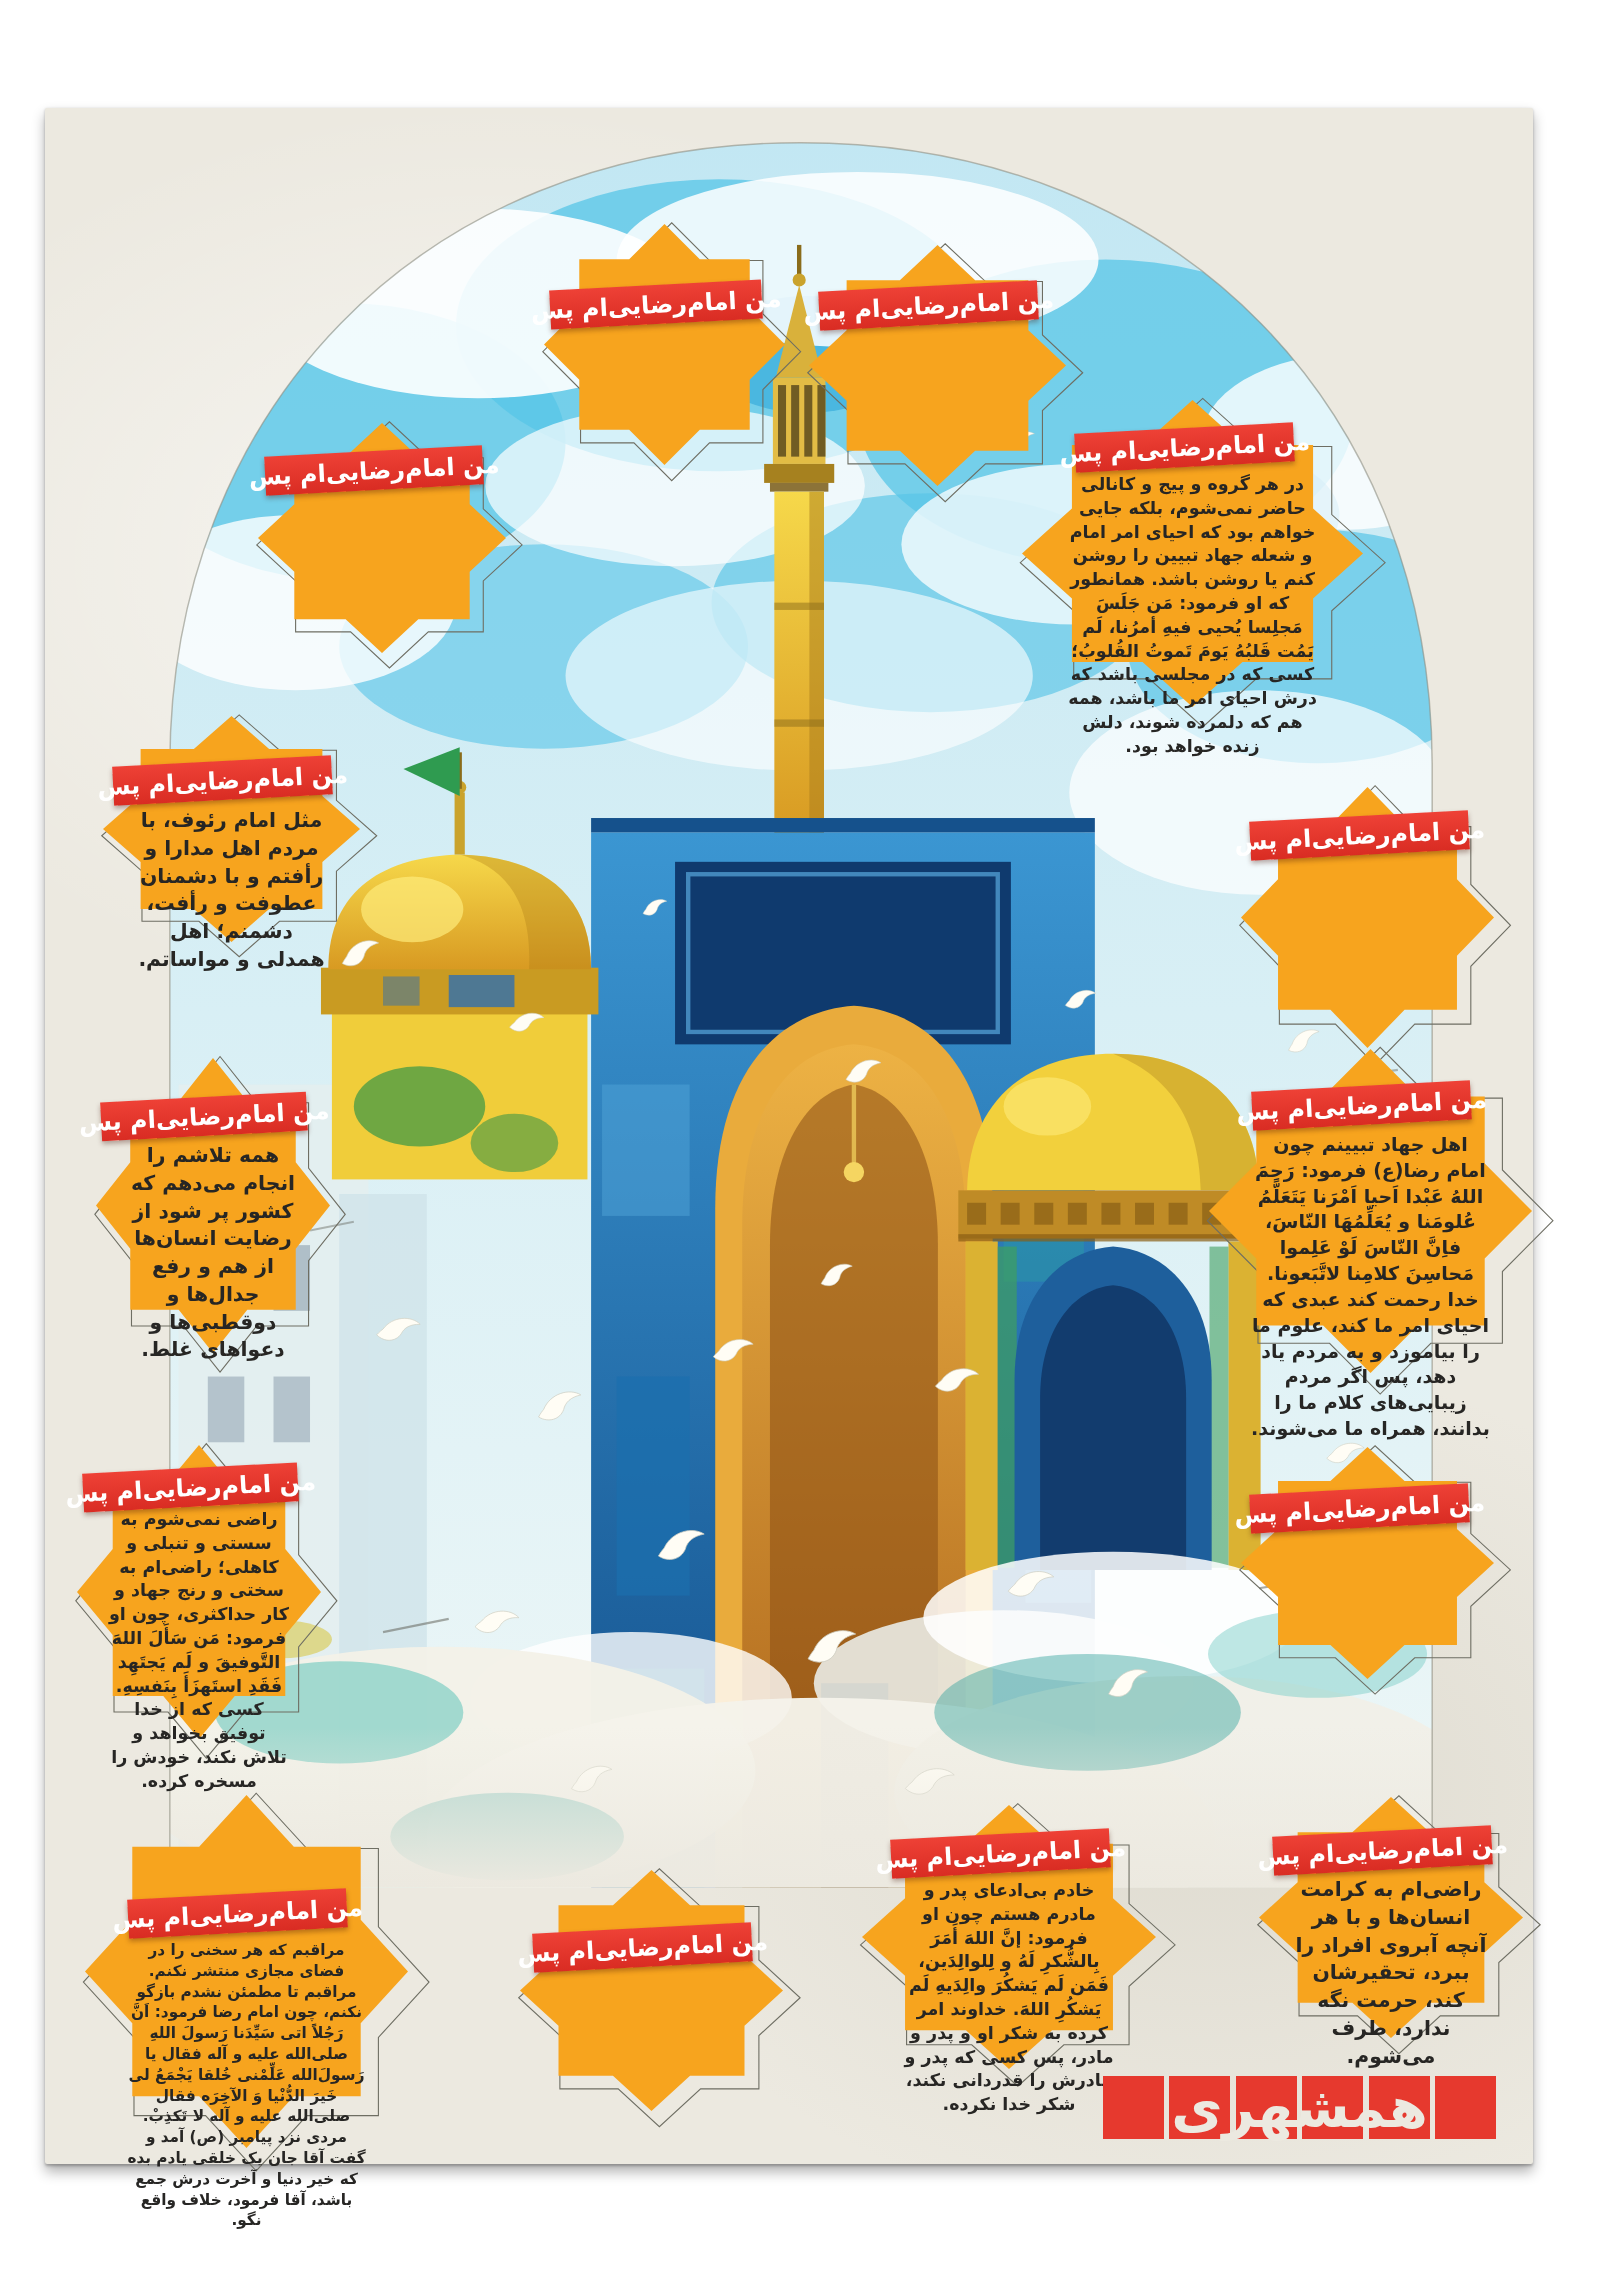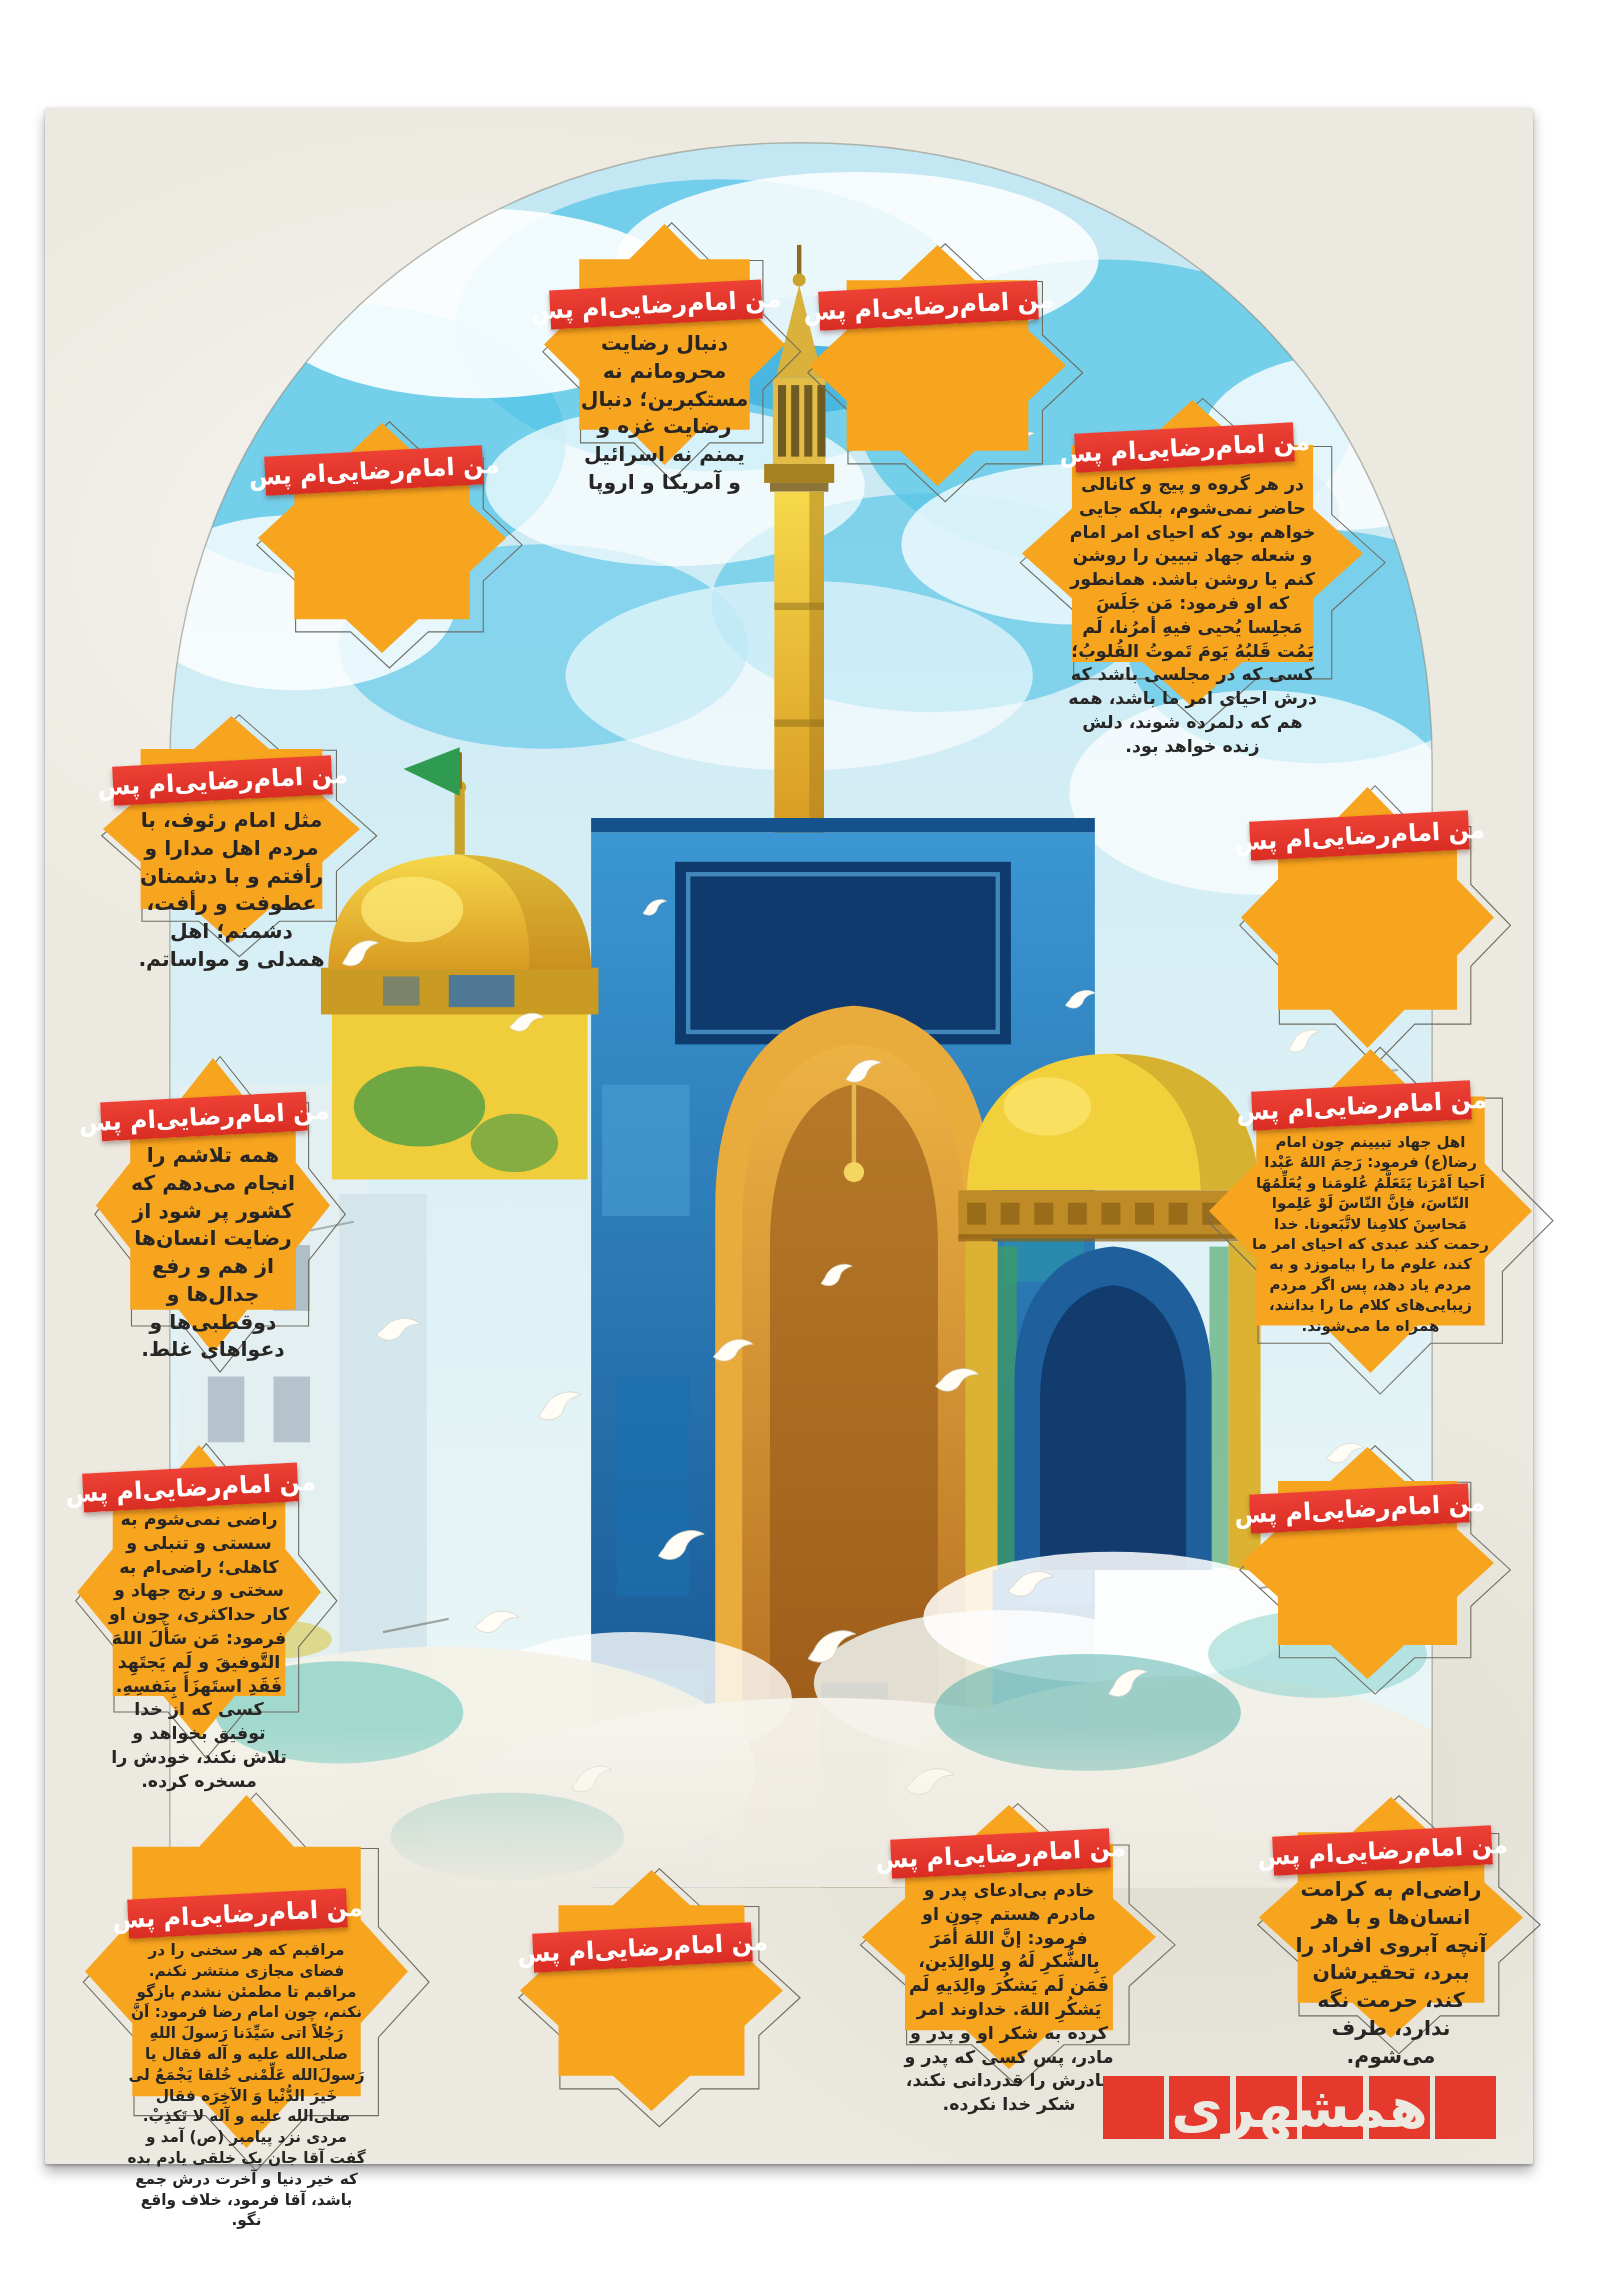--- a/index.html
+++ b/index.html
@@ -235,21 +235,20 @@
 
 <div id="badges">
     <div class="badge" style="left: 544px; top: 224px; width: 241px; height: 241px;">
     <svg class="star" viewBox="0 0 100 100" preserveAspectRatio="none" aria-hidden="true">
       <path class="star-outline" transform="translate(53 53) scale(1.07) translate(-50 -50)" d="M100,50 L85.36,64.65 L85.36,85.36 L64.65,85.36 L50,100 L35.35,85.36 L14.64,85.36 L14.64,64.65 L0,50 L14.64,35.35 L14.64,14.64 L35.35,14.64 L50,0 L64.65,14.64 L85.36,14.64 L85.36,35.35 Z"></path>
       <path class="star-fill" d="M100,50 L85.36,64.65 L85.36,85.36 L64.65,85.36 L50,100 L35.35,85.36 L14.64,85.36 L14.64,64.65 L0,50 L14.64,35.35 L14.64,14.64 L35.35,14.64 L50,0 L64.65,14.64 L85.36,14.64 L85.36,35.35 Z"></path>
     </svg>
     <div class="ribbon" style="width: 212px; left: 5.8px; top: 61px;">
       <span class="ribbon-text">من امام‌رضایی‌ام پس</span>
     </div>
-    <div class="badge-body" style="top: 106px; font-size: 20.4px;">دنبال رضایت محرومانم نه مستکبرین؛ دنبال رضایت غزه و یمنم نه اسرائیل و آمریکا و اروپا</div>
   </div>
     <div class="badge" style="left: 809px; top: 245px; width: 257px; height: 241px;">
     <svg class="star" viewBox="0 0 100 100" preserveAspectRatio="none" aria-hidden="true">
       <path class="star-outline" transform="translate(53 53) scale(1.07) translate(-50 -50)" d="M100,50 L85.36,64.65 L85.36,85.36 L64.65,85.36 L50,100 L35.35,85.36 L14.64,85.36 L14.64,64.65 L0,50 L14.64,35.35 L14.64,14.64 L35.35,14.64 L50,0 L64.65,14.64 L85.36,14.64 L85.36,35.35 Z"></path>
       <path class="star-fill" d="M100,50 L85.36,64.65 L85.36,85.36 L64.65,85.36 L50,100 L35.35,85.36 L14.64,85.36 L14.64,64.65 L0,50 L14.64,35.35 L14.64,14.64 L35.35,14.64 L50,0 L64.65,14.64 L85.36,14.64 L85.36,35.35 Z"></path>
     </svg>
     <div class="ribbon" style="width: 219px; left: 10.2px; top: 41px;">
       <span class="ribbon-text">من امام‌رضایی‌ام پس</span>
     </div>
   </div>
@@ -302,21 +301,21 @@
     <div class="badge-body" style="top: 84px; font-size: 20.4px;">همه تلاشم را انجام می‌دهم که کشور پر شود از رضایت انسان‌ها از هم و رفع جدال‌ها و دوقطبی‌ها و دعواهای غلط.</div>
   </div>
     <div class="badge" style="left: 1209px; top: 1049px; width: 323px; height: 324px;">
     <svg class="star" viewBox="0 0 100 100" preserveAspectRatio="none" aria-hidden="true">
       <path class="star-outline" transform="translate(53 53) scale(1.07) translate(-50 -50)" d="M100,50 L85.36,64.65 L85.36,85.36 L64.65,85.36 L50,100 L35.35,85.36 L14.64,85.36 L14.64,64.65 L0,50 L14.64,35.35 L14.64,14.64 L35.35,14.64 L50,0 L64.65,14.64 L85.36,14.64 L85.36,35.35 Z"></path>
       <path class="star-fill" d="M100,50 L85.36,64.65 L85.36,85.36 L64.65,85.36 L50,100 L35.35,85.36 L14.64,85.36 L14.64,64.65 L0,50 L14.64,35.35 L14.64,14.64 L35.35,14.64 L50,0 L64.65,14.64 L85.36,14.64 L85.36,35.35 Z"></path>
     </svg>
     <div class="ribbon" style="width: 219px; left: 43px; top: 37px;">
       <span class="ribbon-text">من امام‌رضایی‌ام پس</span>
     </div>
-    <div class="badge-body" style="top: 83px; font-size: 15px;">اهل جهاد تبیینم چون امام رضا(ع) فرمود: رَحِمَ اللهُ عَبْدا اَحیا اَمْرَنا یَتَعَلَّمُ عُلومَنا و یُعَلِّمُهَا النّاسَ، فاِنَّ النّاسَ لَوْ عَلِموا مَحاسِنَ کلامِنا لاتَّبَعونا. خدا رحمت کند عبدی که احیای امر ما کند، علوم ما را بیاموزد و به مردم یاد دهد، پس اگر مردم زیبایی‌های کلام ما را بدانند، همراه ما می‌شوند.</div>
+    <div class="badge-body" style="top: 83px; font-size: 19px;">اهل جهاد تبیینم چون امام رضا(ع) فرمود: رَحِمَ اللهُ عَبْدا اَحیا اَمْرَنا یَتَعَلَّمُ عُلومَنا و یُعَلِّمُهَا النّاسَ، فاِنَّ النّاسَ لَوْ عَلِموا مَحاسِنَ کلامِنا لاتَّبَعونا. خدا رحمت کند عبدی که احیای امر ما کند، علوم ما را بیاموزد و به مردم یاد دهد، پس اگر مردم زیبایی‌های کلام ما را بدانند، همراه ما می‌شوند.</div>
   </div>
     <div class="badge" style="left: 77px; top: 1445px; width: 244px; height: 294px;">
     <svg class="star" viewBox="0 0 100 100" preserveAspectRatio="none" aria-hidden="true">
       <path class="star-outline" transform="translate(53 53) scale(1.07) translate(-50 -50)" d="M100,50 L85.36,64.65 L85.36,85.36 L64.65,85.36 L50,100 L35.35,85.36 L14.64,85.36 L14.64,64.65 L0,50 L14.64,35.35 L14.64,14.64 L35.35,14.64 L50,0 L64.65,14.64 L85.36,14.64 L85.36,35.35 Z"></path>
       <path class="star-fill" d="M100,50 L85.36,64.65 L85.36,85.36 L64.65,85.36 L50,100 L35.35,85.36 L14.64,85.36 L14.64,64.65 L0,50 L14.64,35.35 L14.64,14.64 L35.35,14.64 L50,0 L64.65,14.64 L85.36,14.64 L85.36,35.35 Z"></path>
     </svg>
     <div class="ribbon" style="width: 215px; left: 5.8px; top: 23.4px;">
       <span class="ribbon-text">من امام‌رضایی‌ام پس</span>
     </div>
     <div class="badge-body" style="top: 63px; font-size: 17.5px;">راضی نمی‌شوم به سستی و تنبلی و کاهلی؛ راضی‌ام به سختی و رنج جهاد و کار حداکثری، چون او فرمود: مَن سَأَلَ اللهَ التَّوفیقَ و لَم یَجتَهِد فَقَدِ استَهزَأَ بِنَفسِهِ. کسی که از خدا توفیق بخواهد و تلاش نکند، خودش را مسخره کرده.</div>

